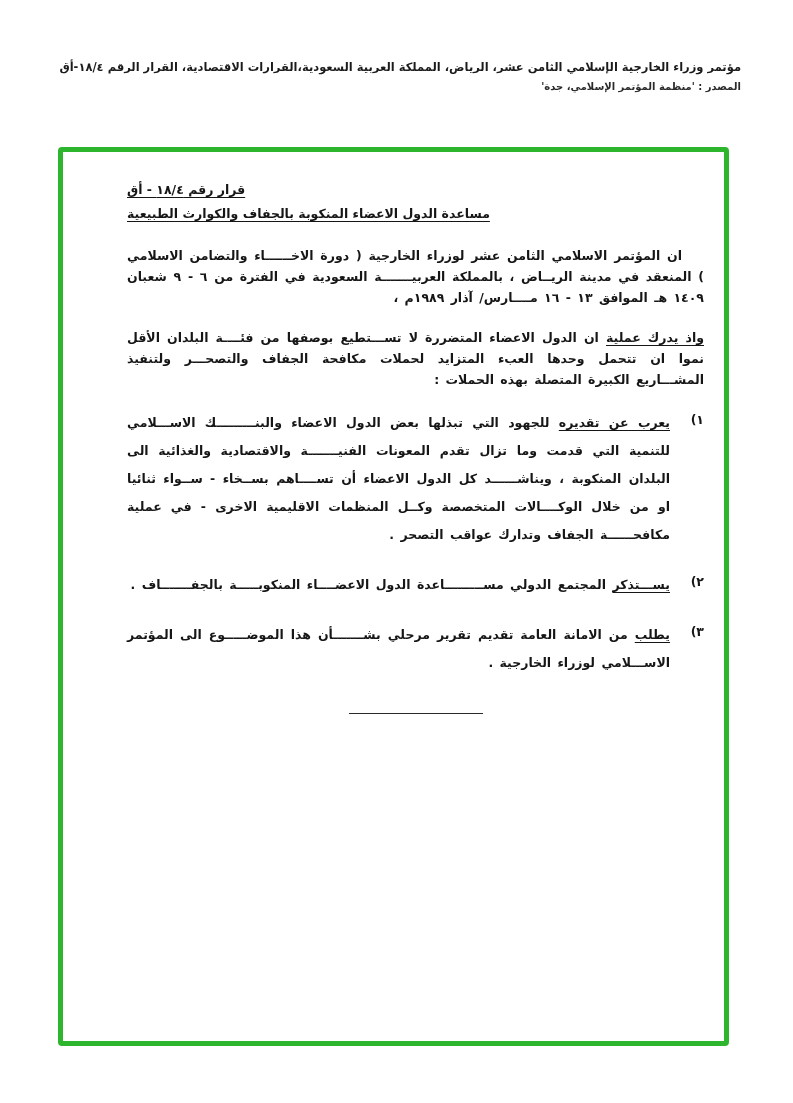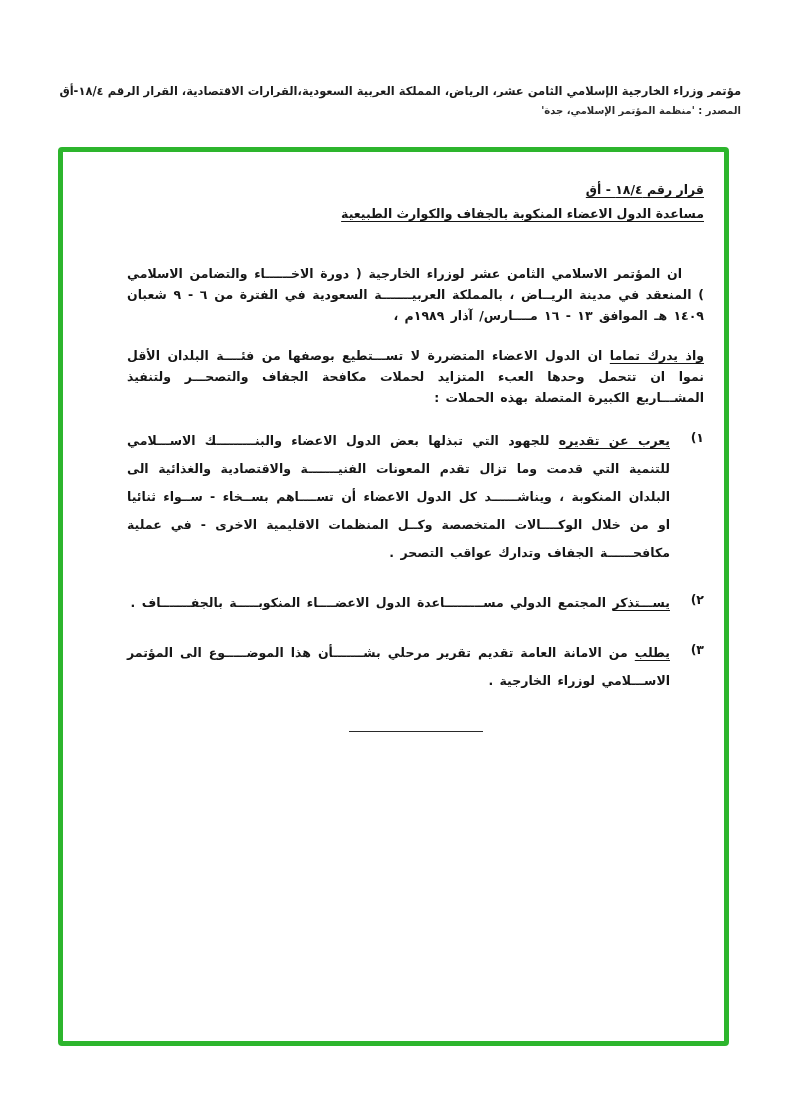--- a/index.html
+++ b/index.html
@@ -12,21 +12,21 @@
     height: 1103px;
     position: relative;
     font-family: "DejaVu Sans", sans-serif;
     color: #1b1b1b;
     overflow: hidden;
   }
 
   
   .top-header {
     position: absolute;
-    top: 84px;
+    top: 60px;
     left: 52px;
     right: 52px;
     direction: rtl;
     text-align: right;
   }
   .header-citation {
     font-size: 11.5px;
     font-weight: bold;
     letter-spacing: 0.2px;
     white-space: nowrap;
@@ -55,22 +55,22 @@
   .doc {
     position: absolute;
     top: 30px;
     right: 20px;
     left: 64px;
     direction: rtl;
     font-weight: bold;
     color: #161616;
   }
   .title-block {
-    text-align: right;
-    margin-bottom: 42px;
+    text-align: left;
+    margin-bottom: 24px;
   }
   .title {
     font-size: 12.5px;
     margin-bottom: 9px;
   }
   .u {
     text-decoration: underline;
     text-underline-offset: 3px;
   }
   .para {
@@ -125,21 +125,21 @@
 
     <div class="title-block">
       <div class="title u">قرار رقم ١٨/٤ - أق</div>
       <div class="title u">مساعدة الدول الاعضاء المنكوبة بالجفاف والكوارث الطبيعية</div>
     </div>
 
     <p class="para indent"><span>ان المؤتمر الاسلامي الثامن عشر لوزراء الخارجية ( دورة الاخــــــاء والتضامن الاسلامي ) المنعقد في مدينة الريــاض ، بالمملكة العربيـــــــة السعودية في الفترة من ٦ - ٩ شعبان ١٤٠٩ هـ الموافق ١٣ - ١٦ مــــارس/ آذار ١٩٨٩م ،</span></p>
 
 
 
-    <p class="para"><span class="lead u">واذ يدرك تماما</span> <span>ان الدول الاعضاء المتضررة لا تســـتطيع بوصفها من فئــــة البلدان الأقل نموا ان تتحمل وحدها العبء المتزايد لحملات مكافحة الجفاف والتصحـــر ولتنفيذ المشـــاريع الكبيرة المتصلة بهذه الحملات :</span></p>
+    <p class="para"><span class="lead u">واذ يدرك عملية</span> <span>ان الدول الاعضاء المتضررة لا تســـتطيع بوصفها من فئــــة البلدان الأقل نموا ان تتحمل وحدها العبء المتزايد لحملات مكافحة الجفاف والتصحـــر ولتنفيذ المشـــاريع الكبيرة المتصلة بهذه الحملات :</span></p>
 
     <div class="items">
 
       <div class="item">
         <span class="item-num">١)</span>
         <p class="item-body"><span class="lead u">يعرب عن تقديره</span> <span>للجهود التي تبذلها بعض الدول الاعضاء والبنـــــــــك الاســـلامي للتنمية التي قدمت وما تزال تقدم المعونات الفنيـــــــة والاقتصادية والغذائية الى البلدان المنكوبة ، ويناشــــــد كل الدول الاعضاء أن تســــاهم بســخاء - ســواء ثنائيا او من خلال الوكــــالات المتخصصة وكــل المنظمات الاقليمية الاخرى - في عملية مكافحــــــة الجفاف وتدارك عواقب التصحر .</span></p>
       </div>
 
       <div class="item">
         <span class="item-num">٢)</span>

